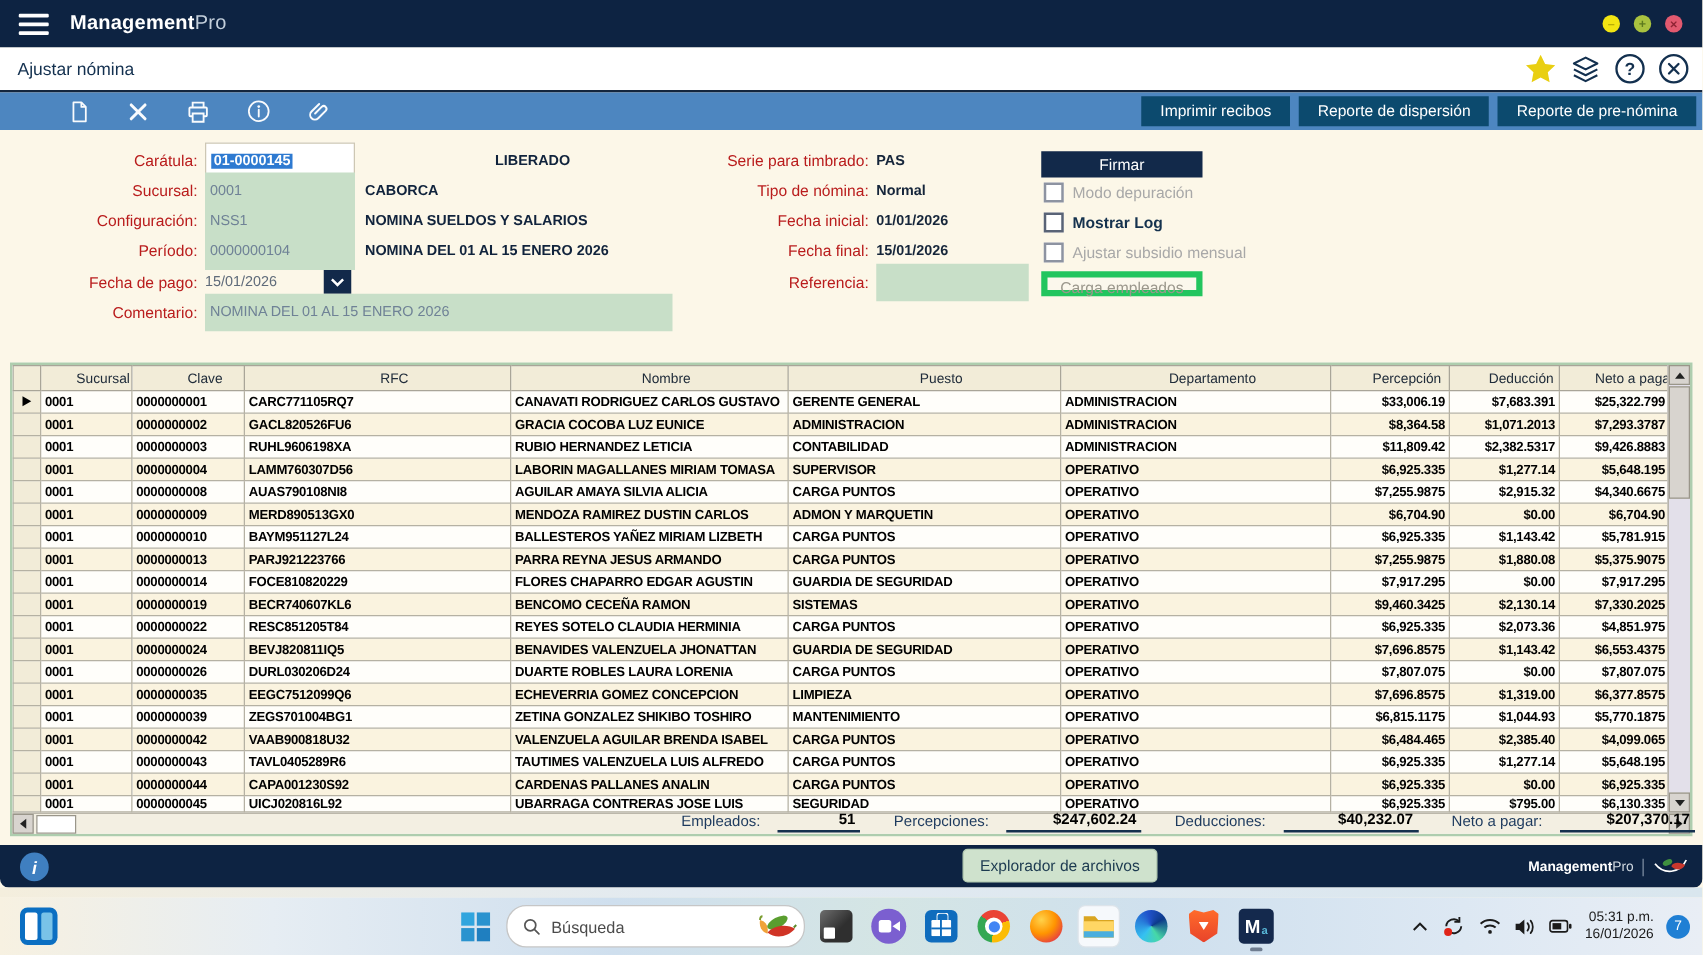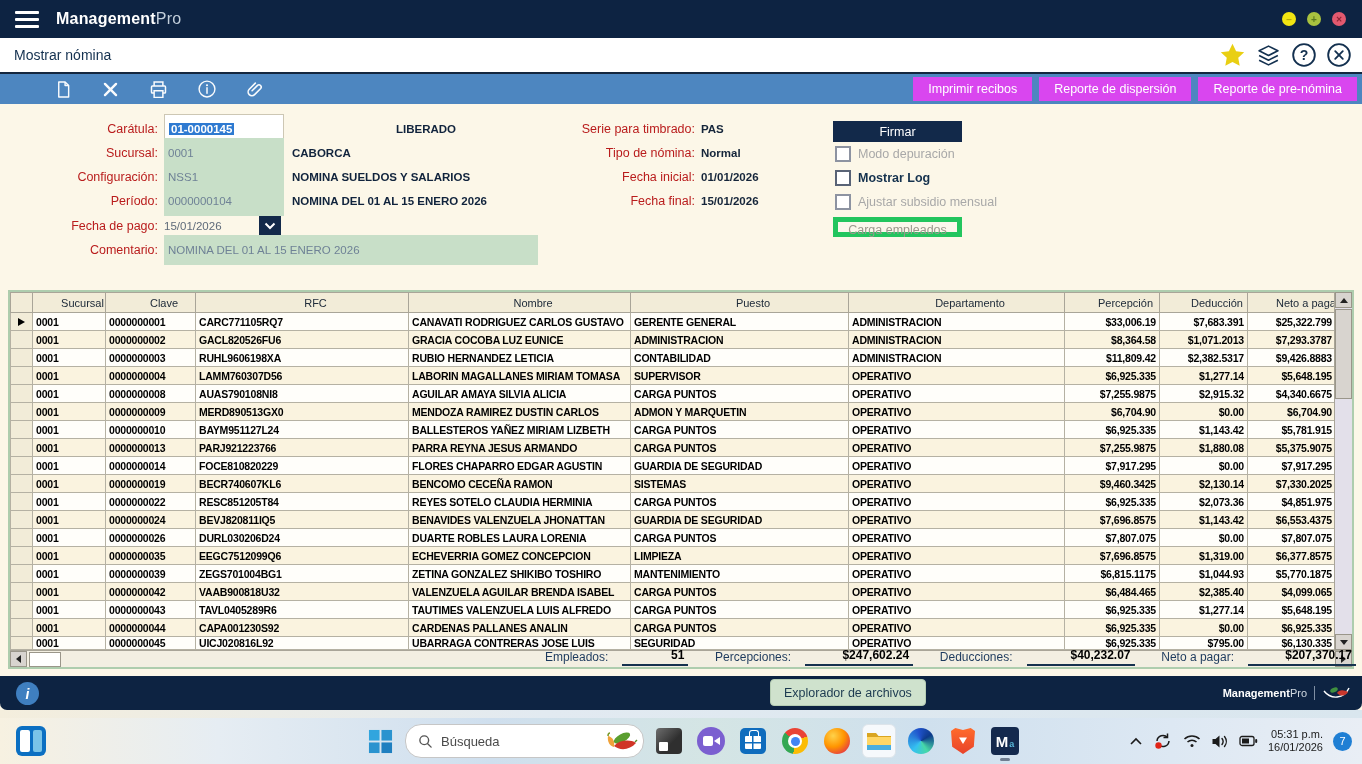--- a/index.html
+++ b/index.html
@@ -23,21 +23,21 @@
   .titlerow{position:absolute;top:38px;left:0;right:0;height:34px;background:#fff;border-bottom:2px solid #14263e;display:flex;align-items:center;}
   .page-title{margin-left:14px;font-size:14px;color:#13304f;}
   .title-icons{margin-left:auto;margin-right:10px;display:flex;gap:9px;align-items:center;}
   .ticon{display:flex;align-items:center;cursor:pointer;}
 
   
   .bluebar{position:absolute;top:74px;left:0;right:0;height:30px;background:#4d86c0;display:flex;align-items:center;}
   .tool-icons{display:flex;gap:28px;margin-left:54px;align-items:center;}
   .tool-icons .ticon{opacity:.97;}
   .report-buttons{margin-left:auto;margin-right:5px;display:flex;gap:7px;}
-  .tbbtn{background:#d946ef;color:#fff;border:none;height:24px;padding:0 15px;font-size:12.5px;font-family:inherit;cursor:pointer;}
+  .tbbtn{background:#0c4a6e;color:#fff;border:none;height:24px;padding:0 15px;font-size:12.5px;font-family:inherit;cursor:pointer;}
 
   
   .layer{position:absolute;inset:0;pointer-events:none;}
   .layer *{pointer-events:auto;}
   .form-row{position:absolute;height:19px;display:flex;align-items:center;}
   .flabel{width:150px;text-align:right;font-size:12.5px;color:#b91c1c;margin-right:6px;white-space:nowrap;}
   .flabel.r{width:155px;}
   .inp{height:30px;display:flex;align-items:center;padding:0 4px;font-size:11.5px;box-sizing:border-box;}
   .inp-white{background:#fff;border:1px solid #cdc7b4;width:120px;}
   .sel-text{background:#2e7ad1;color:#fff;font-weight:bold;padding:0 2px;}
@@ -148,21 +148,21 @@
     <span class="bb">Management</span><span class="bl">Pro</span>
   </div>
   <div class="winctrl">
     <span class="wc min"></span>
     <span class="wc max"></span>
     <span class="wc cls"></span>
   </div>
 </header>
 
 <div class="titlerow">
-  <span class="page-title">Mostrar nómina</span>
+  <span class="page-title">Ajustar nómina</span>
   <div class="title-icons">
     <span class="ticon">
       <svg width="27" height="27" viewBox="0 0 24 24">
           <path d="M12 1.6l3.2 6.6 7.2.9-5.3 5 1.3 7.1-6.4-3.5-6.4 3.5 1.3-7.1-5.3-5 7.2-.9z" fill="#e9cf12"></path>
         </svg>
     </span>
     <span class="ticon">
       <svg width="27" height="25" viewBox="0 0 24 24" fill="none" stroke="#13304f" stroke-width="1.6" stroke-linejoin="round">
           <path d="M12 3l9 4.5L12 12 3 7.5z"></path>
           <path d="M3 12l9 4.5 9-4.5"></path>
@@ -275,20 +275,24 @@
     <span class="flabel r">Tipo de nómina:</span>
     <span class="val-bold">Normal</span>
   </div>
   <div class="form-row" style="left:540px;top:167px;">
     <span class="flabel r">Fecha inicial:</span>
     <span class="val-bold">01/01/2026</span>
   </div>
   <div class="form-row" style="left:540px;top:191px;">
     <span class="flabel r">Fecha final:</span>
     <span class="val-bold">15/01/2026</span>
+  </div>
+  <div class="form-row" style="left:540px;top:216px;">
+    <span class="flabel r">Referencia:</span>
+    <span class="inp inp-green ref"></span>
   </div>
 
   <button class="firmar">Firmar</button>
   <div>
       <div class="cbrow dis" style="top: 146px;">
         <span class="cbbox"></span>
         <span class="cblabel">Modo depuración</span>
       </div>
       <div class="cbrow" style="top: 170px;">
         <span class="cbbox"></span>

